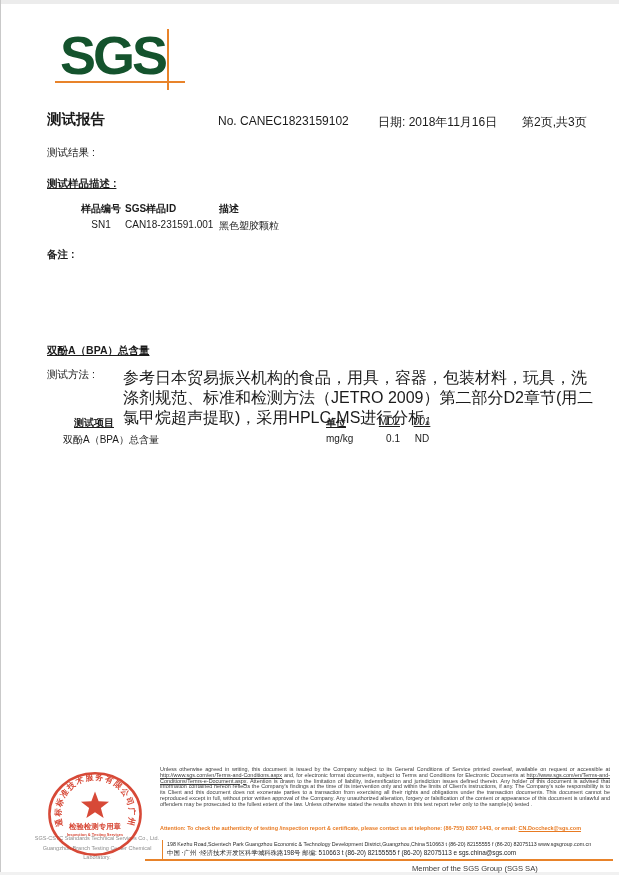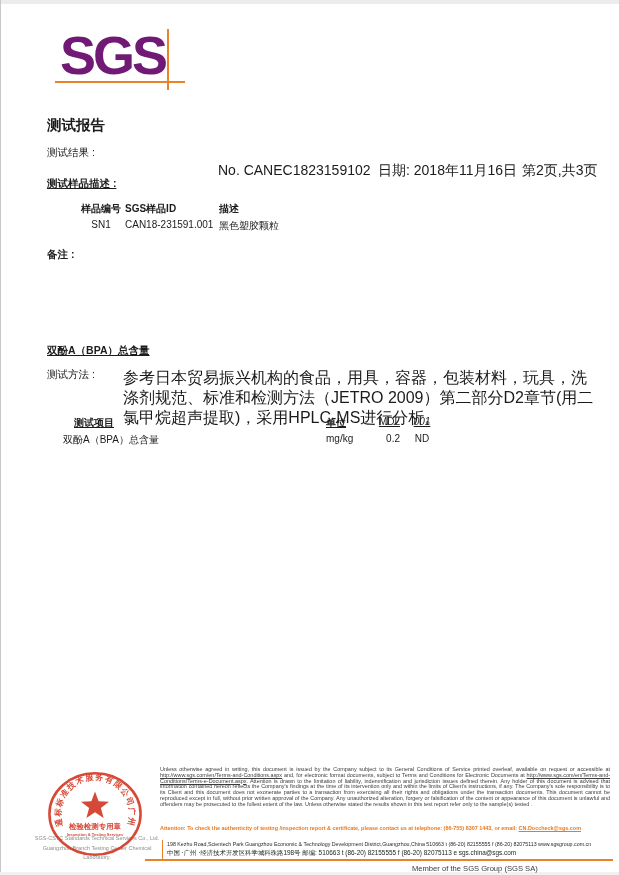--- a/index.html
+++ b/index.html
@@ -4,27 +4,27 @@
 <style>
   html,body{margin:0;padding:0;background:#fff;}
   .page{position:relative;width:619px;height:875px;background:#ffffff;overflow:hidden;
         font-family:"Liberation Sans",sans-serif;color:#1b1b1b;}
   .abs{position:absolute;}
   
   .edge-top{left:0;top:0;width:619px;height:4px;background:#ececec;}
   .edge-left{left:0;top:0;width:1px;height:875px;background:#c9c9c9;}
   .edge-bottom{left:0;top:872px;width:619px;height:3px;background:#f1f1f1;}
   
-  .logo-text{left:60px;top:28px;font-size:54px;font-weight:bold;color:#701a75;
+  .logo-text{left:60px;top:28px;font-size:54px;font-weight:bold;color:#14532d;
              letter-spacing:-3px;line-height:1;}
   .logo-hline{left:55px;top:81px;width:130px;height:2px;background:#e8832a;}
   .logo-vline{left:167px;top:29px;width:2px;height:61px;background:#e8832a;}
   
-  .doc-title{left:47px;top:110px;font-size:14.5px;font-weight:bold;margin-top:6px;}
-  .hmeta{top:114px;font-size:14px;margin-top:48px;}
+  .doc-title{left:47px;top:110px;font-size:14.5px;font-weight:bold;}
+  .hmeta{top:114px;font-size:12px;}
   .report-no{left:218px;}
   .date{left:378px;}
   .pageinfo{left:522px;}
   .label{font-size:10.5px;}
   .bold{font-weight:bold;}
   .ul{text-decoration:underline;}
   
   .cell{position:absolute;font-size:10px;margin-left:16px;}
   .c1{left:50px;width:70px;text-align:center;}
   .c2{left:109px;width:92px;text-align:left;}
@@ -92,21 +92,21 @@
   <div class="abs label" style="left:47px;top:368px;">测试方法 :</div>
   <div class="abs method-text">参考日本贸易振兴机构的食品，用具，容器，包装材料，玩具，洗涤剂规范、标准和检测方法（JETRO 2009）第二部分D2章节(用二氯甲烷超声提取)，采用HPLC-MS进行分析。</div>
 
   <div>
     <div class="cell r-item-h bold ul" style="top:416px;">测试项目</div>
     <div class="cell r-unit bold ul" style="top:416px;">单位</div>
     <div class="cell r-mdl ul" style="top:416px;">MDL</div>
     <div class="cell r-001 ul italic" style="top:416px;">001</div>
     <div class="cell r-item" style="top:433px;">双酚A（BPA）总含量</div>
     <div class="cell r-unit" style="top:433px;">mg/kg</div>
-    <div class="cell r-mdl" style="top:433px;">0.2</div>
+    <div class="cell r-mdl" style="top:433px;">0.1</div>
     <div class="cell r-001" style="top:433px;">ND</div>
   </div>
 
   <div class="abs company-lines">
     <div>SGS-CSTC Standards Technical Services Co., Ltd.</div>
     <div>Guangzhou Branch Testing Center Chemical Laboratory.</div>
   </div>
 
   <svg class="abs stamp" viewBox="0 0 100 88">
     <defs>

